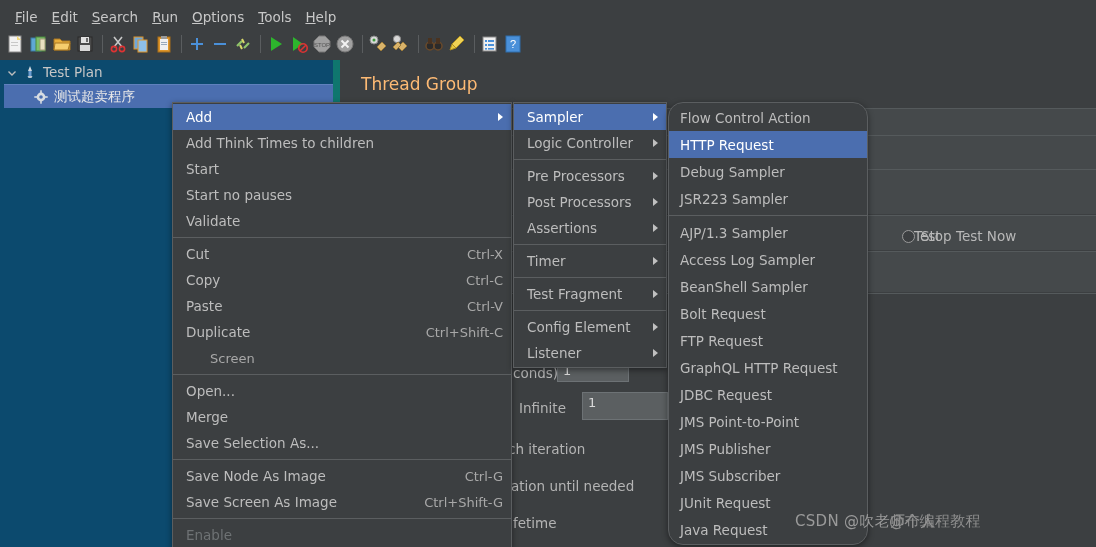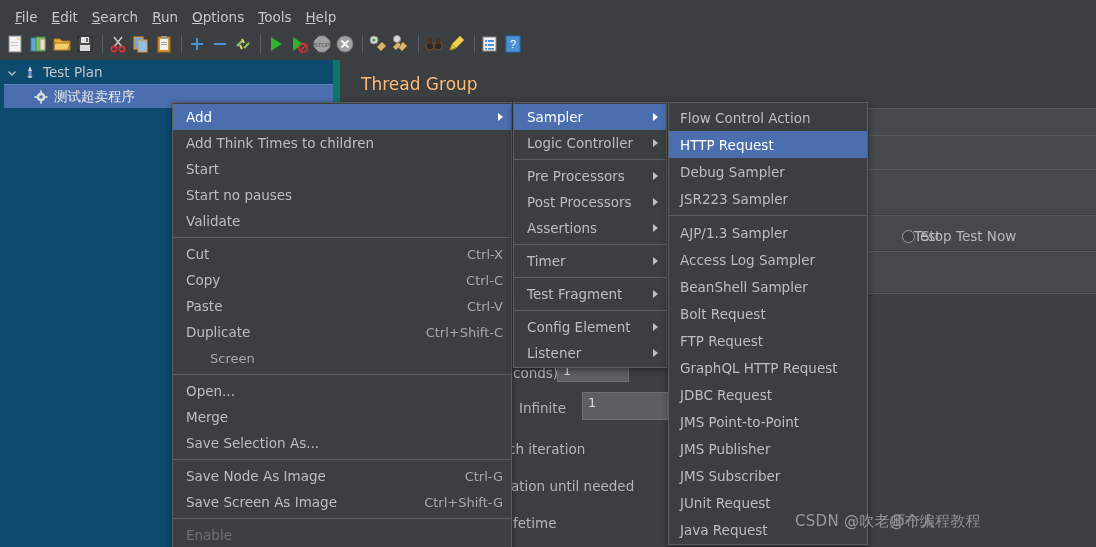--- a/index.html
+++ b/index.html
@@ -203,21 +203,21 @@
   }
   .mi.sel .arrow { border-left-color: #ffffff; }
   .msep {
     height: 1px;
     background: #5b5e60;
     margin: 3px 0;
   }
 
   #popup-main  { left: 172px; top: 102px; width: 340px; }
   #popup-add   { left: 513px; top: 102px; width: 154px; }
-  #popup-samp  { left: 668px; top: 102px; width: 200px; }
+  #popup-samp  { left: 668px; top: 102px; width: 200px; border-radius: 15px; }
 
   #popup-samp .mi { height: 27px; padding-left: 11px; }
 
   
   #watermark {
     position: absolute;
     left: 795px; top: 512px;
     font-size: 15px;
     color: #9a9a9a;
     white-space: nowrap;

